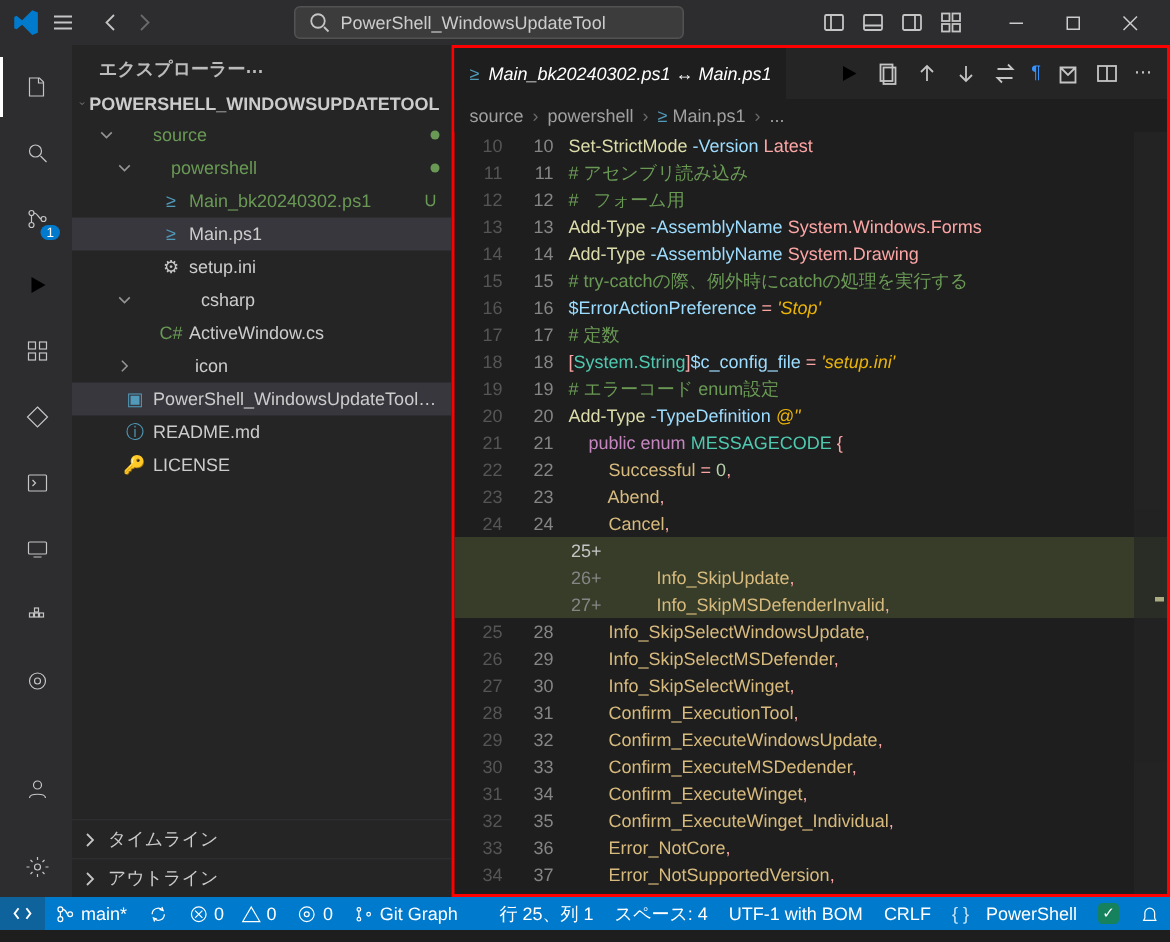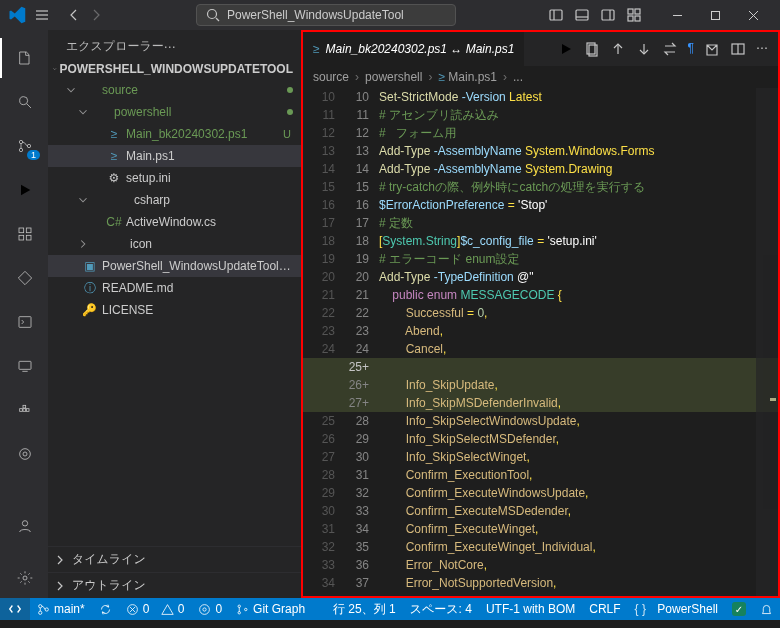--- a/index.html
+++ b/index.html
@@ -14,21 +14,21 @@
 .win-ctl span { width:38px; height:28px; display:flex; align-items:center; justify-content:center; cursor:pointer; }
 
 .shell { display:flex; height:568px; }
 .activitybar { width:48px; background:#2d2d30; display:flex; flex-direction:column; align-items:center; padding-top:8px; gap:4px; }
 .activitybar .ab { width:48px; height:40px; display:flex; align-items:center; justify-content:center; cursor:pointer; color:#858585; border-left:2px solid transparent; position:relative; }
 .activitybar .ab.active { color:#fff; border-left-color:#fff; }
 .activitybar .bottom { margin-top:auto; margin-bottom:8px; }
 .badge { position:absolute; bottom:6px; right:8px; background:#007acc; color:#fff; border-radius:8px; font-size:9px; padding:0 4px; }
 
 .sidebar { width:253px; background:#252526; display:flex; flex-direction:column; overflow:hidden; }
-.sidebar .title { padding:8px 14px 4px 18px; font-size:11px; color:#bbb; display:flex; align-items:center; }
+.sidebar .title { padding:8px 14px 4px 18px; font-size:11px; color:#bbb; display:flex; align-items:center;font-weight:bold; }
 .sidebar .root { padding:2px 8px 2px 4px; font-size:11px; font-weight:bold; color:#ccc; display:flex; align-items:center; gap:2px; }
 .tree { padding-bottom:6px; }
 .tree-row { display:flex; align-items:center; height:22px; padding-right:8px; cursor:pointer; gap:4px; }
 .tree-row.active { background:#37373d; }
 .tree-row .chev { width:14px; opacity:.7; }
 .tree-row .ic { width:16px; text-align:center; }
 .tree-row .lbl { flex:1; white-space:nowrap; overflow:hidden; text-overflow:ellipsis; }
 .tree-row .stat { color:#6a9955; font-size:11px; padding-right:2px; }
 .green { color:#6a9955; }
 .cyan { color:#519aba; }
@@ -45,30 +45,30 @@
 .tab .ic { font-style:normal; }
 .tabs-right { margin-left:auto; display:flex; gap:10px; padding:0 10px; color:#ccc; }
 .tabs-right span { cursor:pointer; }
 .breadcrumb { height:22px; background:#1e1e1e; display:flex; align-items:center; padding:0 10px; gap:6px; color:#a0a0a0; font-size:12px; }
 .breadcrumb .sep { opacity:.6; }
 .code { flex:1; position:relative; overflow:hidden; font-family:Consolas,monospace; }
 .line { display:flex; height:18px; align-items:center; white-space:pre; }
 .gut1 { width:38px; text-align:right; color:#555; padding-right:6px; }
 .gut2 { width:38px; text-align:right; color:#858585; padding-right:10px; }
 .line.hl .gut1, .line.hl .gut2 { color:#c5c5c5; }
-.diffadd { background:#373d29; }
+.diffadd { background:#373d29;padding-left:32px; }
 .txt { flex:1; }
 .c-kw { color:#c586c0; }
 .c-cmd { color:#dcdcaa; }
 .c-opt { color:#9cdcfe; }
-.c-str { color:#ffffff; }
+.c-str { color:#eab308;font-style:italic; }
 .c-cmt { color:#6a9955; }
 .c-type { color:#4ec9b0; }
 .c-var { color:#9cdcfe; }
-.c-punc { color:#fde047; }
+.c-punc { color:#fca5a5; }
 .c-enum { color:#d7ba7d; }
 .c-num { color:#b5cea8; }
 .minimap { position:absolute; right:0; top:0; width:22px; height:100%; background:#252526; opacity:.7; }
 .minimap .mm-y { position:absolute; right:2px; width:6px; height:3px; background:#dcdcaa; }
 
 .statusbar { height:22px; background:#007acc; color:#fff; display:flex; align-items:center; font-size:11px; }
 .statusbar .sl { height:22px; display:flex; align-items:center; padding:0 7px; gap:4px; cursor:pointer; }
 .statusbar .sl.remote { background:#0e639c; padding:0 8px; }
 .statusbar .filler { flex:1; }
 .statusbar .check { background:#16825d; width:14px; height:14px; border-radius:3px; display:flex; align-items:center; justify-content:center; font-size:10px; }

